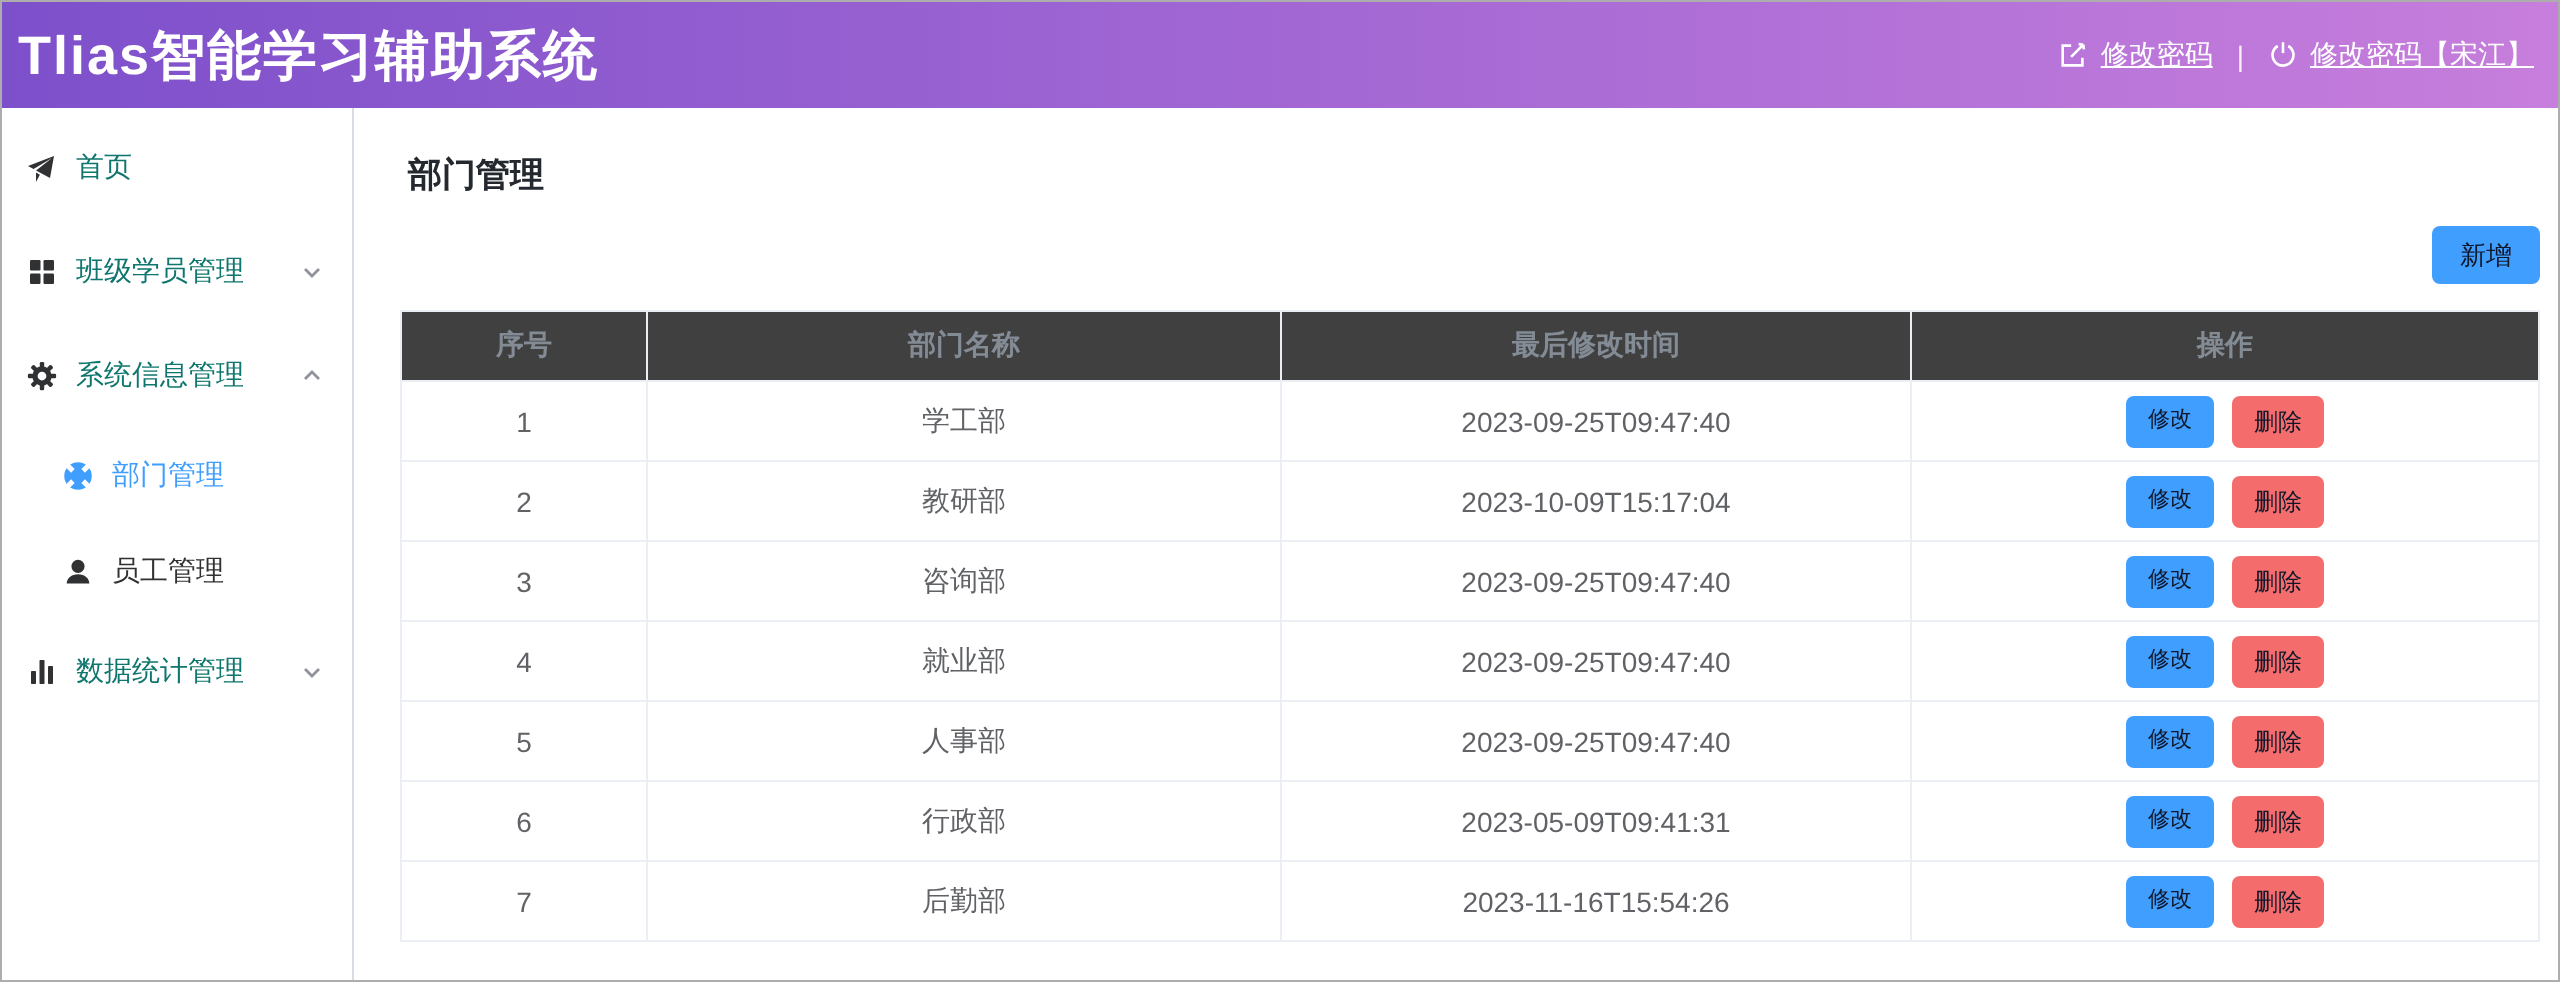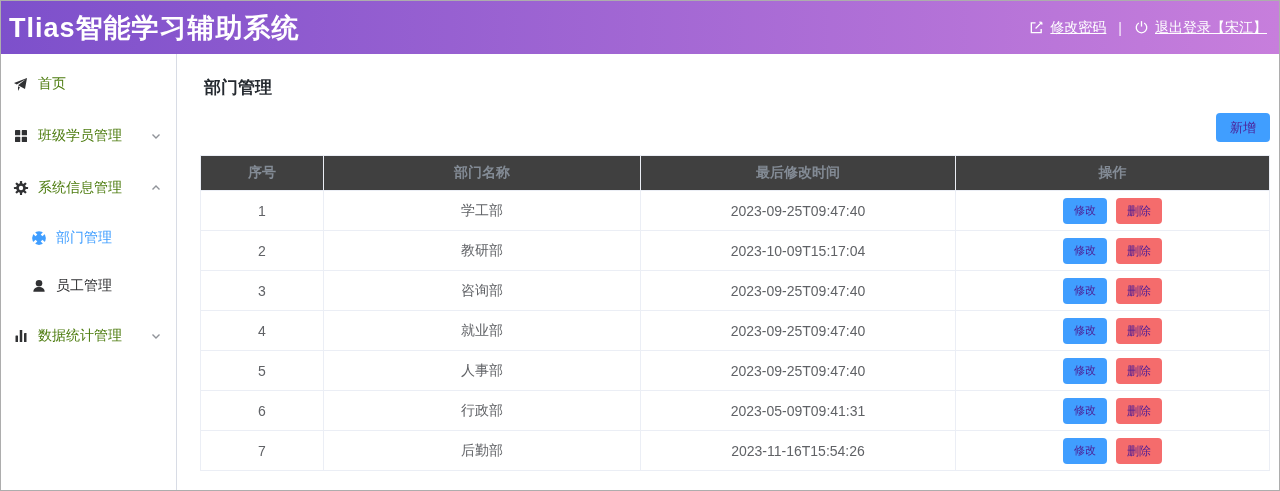--- a/index.html
+++ b/index.html
@@ -42,21 +42,21 @@
   .body-wrap { flex: 1; display: flex; min-height: 0; }
   .sidebar {
     width: 176px; flex: 0 0 176px;
     border-right: 1px solid #d8dce5;
     background: #ffffff;
     padding-top: 4px;
   }
   .menu-item {
     height: 52px; display: flex; align-items: center;
     padding: 0 14px 0 12px; gap: 9px;
-    font-size: 14px; color: #4d7c0f; cursor: pointer;
+    font-size: 14px; color: #0f766e; cursor: pointer;
     position: relative;
   }
   .menu-item .label { flex: 1; }
   .menu-sub-item {
     height: 48px; display: flex; align-items: center;
     padding: 0 14px 0 30px; gap: 9px;
     font-size: 14px; color: #303133; cursor: pointer;
   }
   .menu-sub-item.active { color: #409eff; }
   .chev { color: #909399; display: inline-flex; }
@@ -69,21 +69,21 @@
   .page-title {
     font-size: 17px; font-weight: bold; color: #24292f;
     padding-left: 4px;
   }
   .toolbar {
     display: flex; justify-content: flex-end;
     margin-top: 14px; margin-bottom: 13px;
   }
   .btn {
     border: none; border-radius: 4px; cursor: pointer;
-    color: #4c1d95; font-family: inherit;
+    color: #0f172a; font-family: inherit;
   }
   .btn-add {
     background: #409eff; font-size: 13px;
     padding: 8px 14px; line-height: 1;
   }
   
   .dept-table {
     width: 100%; border-collapse: collapse;
     border: 1px solid #ebeef5;
     font-size: 14px;
@@ -129,21 +129,21 @@
         <span>修改密码</span>
       </div>
       <span class="topbar-sep">|</span>
       <div class="topbar-link">
         <span class="icn">
           <svg width="15" height="15" viewBox="0 0 16 16" fill="none" stroke="#ffffff" stroke-width="1.4">
             <path d="M5.2 3.2 a5.6 5.6 0 1 0 5.6 0"></path>
             <line x1="8" y1="1.2" x2="8" y2="7"></line>
           </svg>
         </span>
-        <span>退出登录【宋江】</span>
+        <span>修改密码【宋江】</span>
       </div>
     </div>
   </div>
 
   <div class="body-wrap">
 
     <div class="sidebar">
 
       <div class="menu-item">
         <span class="icn">

